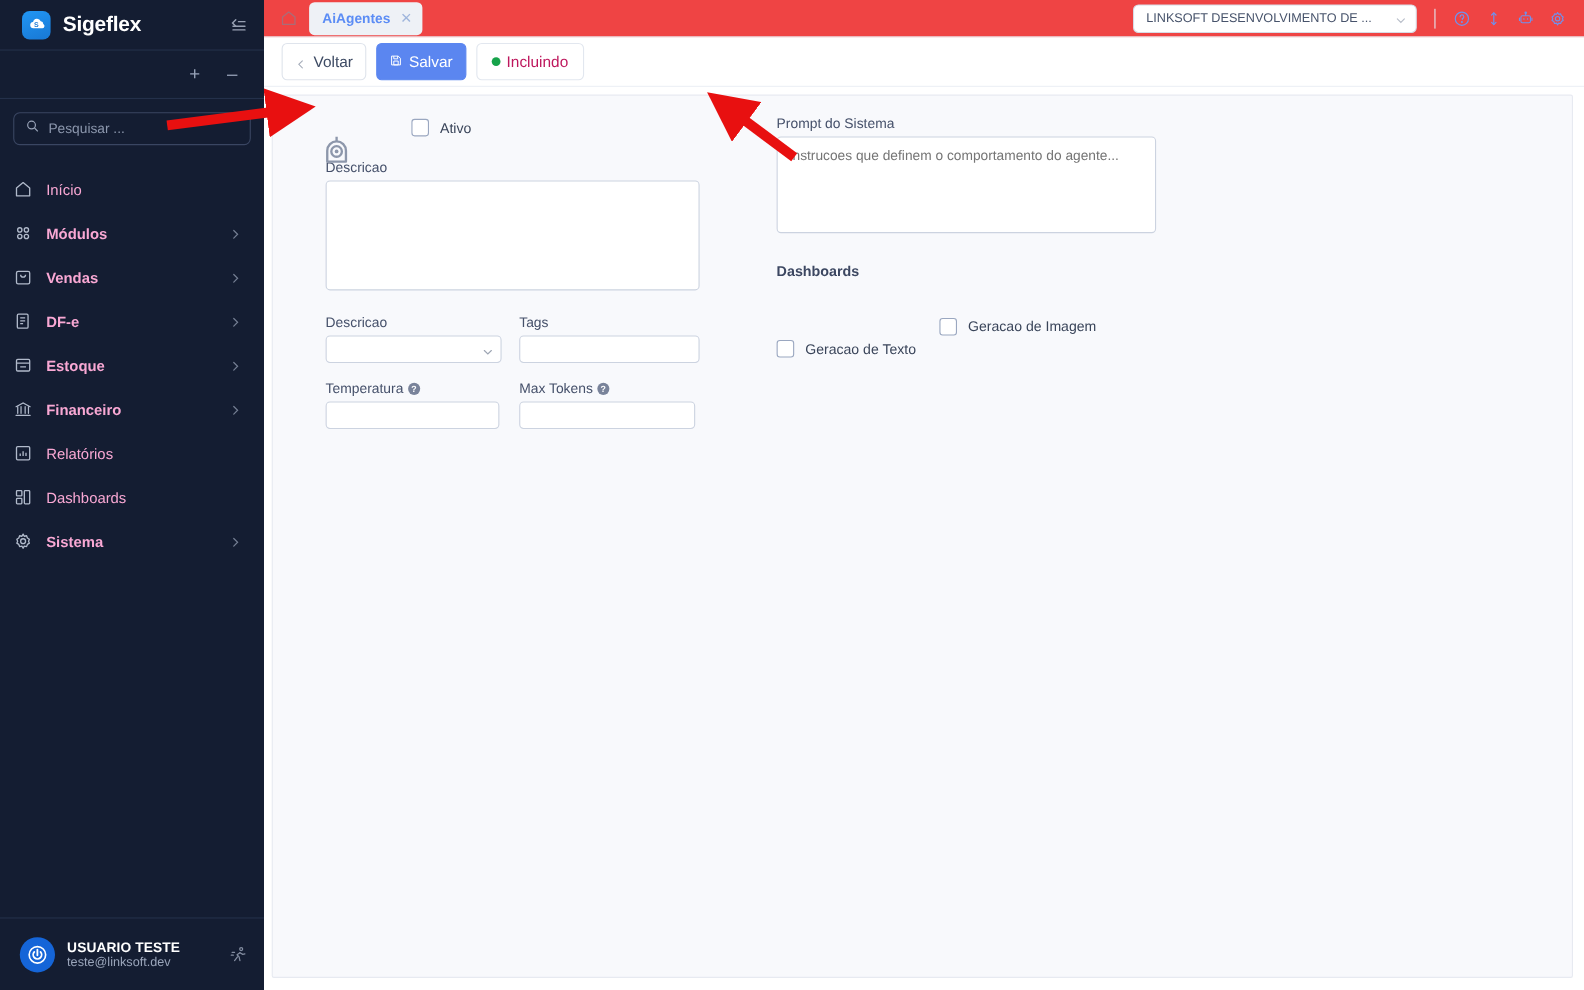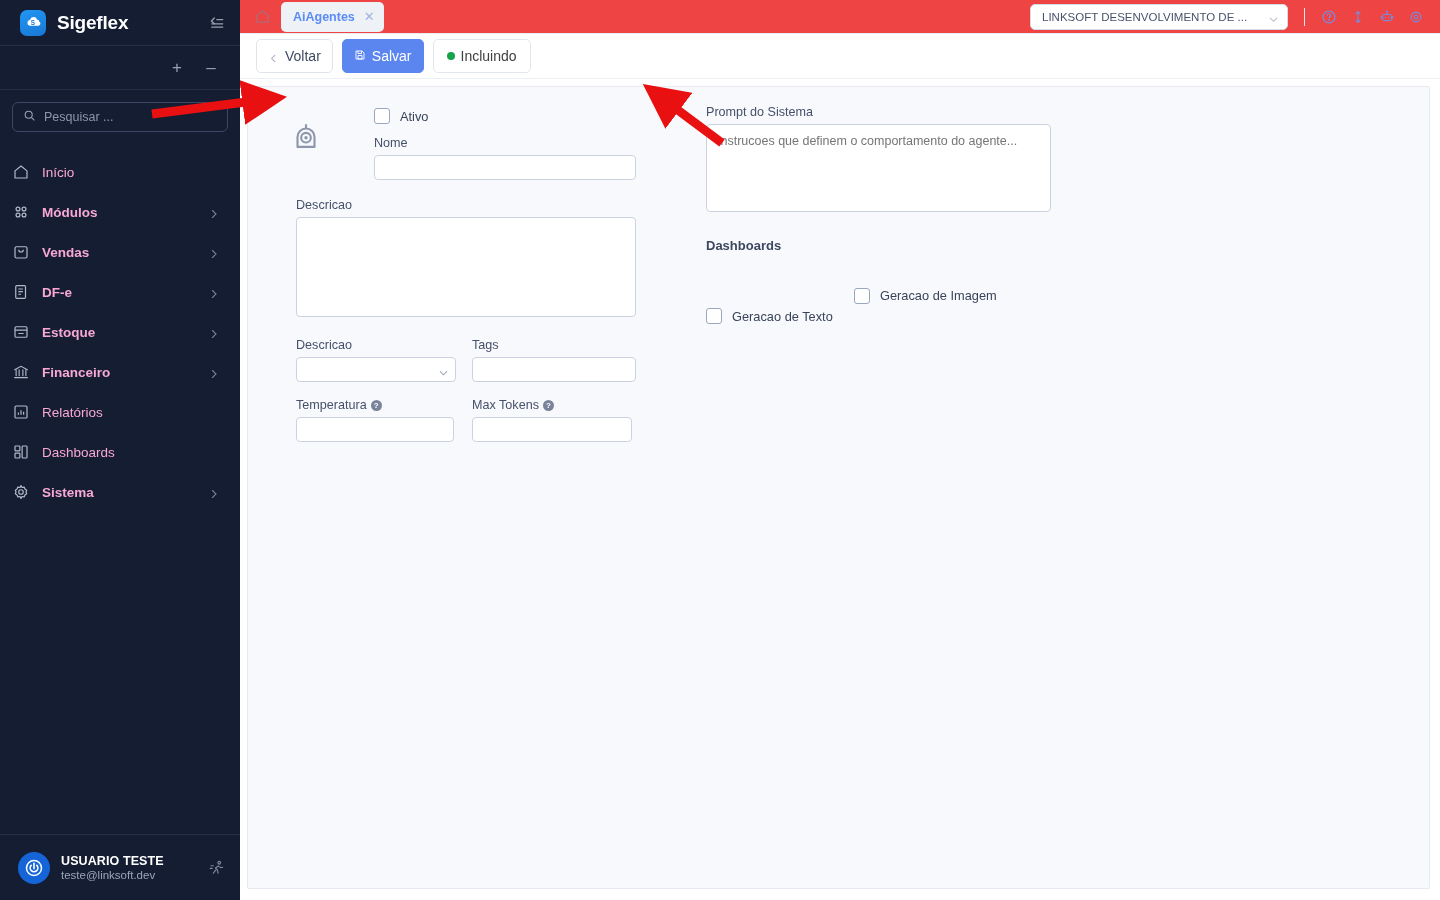--- a/index.html
+++ b/index.html
@@ -125,21 +125,21 @@
   .btn {
     height: 34px; border-radius: 5px; display: inline-flex;
     align-items: center; gap: 6px; padding: 0 11px;
     font-size: 14px; cursor: pointer; border: 1px solid #dfe4ec;
     background: #fff; color: #3d4char; color: #3d4a63;
   }
   .btn-primary {
     background: #5b86f0; border-color: #5b86f0; color: #ffffff;
     font-weight: 400;
   }
-  .btn-status { border-color: #e2e7ef; color: #404040; padding: 0 13px; }
+  .btn-status { border-color: #e2e7ef; color: #be185d; padding: 0 13px; }
   .status-dot {
     width: 8px; height: 8px; border-radius: 50%;
     background: #16a34a; flex-shrink: 0;
   }
   .chev-left { width: 11px; height: 11px; opacity: .55; }
 
   .content-area { flex: 1; background: #ffffff; padding: 7px 10px 11px 7px; }
   .panel {
     width: 100%; height: 100%;
     background: #f8f9fc; border: 1px solid #e7eaf1;
@@ -500,24 +500,20 @@
                 <circle cx="12" cy="12.5" r="3.4"></circle>
                 <circle cx="12" cy="12.5" r="1.2" fill="#8d97ab" stroke="none"></circle>
               </svg>
             </span>
 
             <div class="row-ativo">
               <span class="cbox"></span>
               <span class="cbox-label">Ativo</span>
             </div>
 
-            <div class="grp-nome">
-              <label class="fld-label">Nome</label>
-              <input class="fld-input" type="text" value="" placeholder="" style="">
-            </div>
 
             <div class="grp-desc">
               <label class="fld-label">Descricao</label>
               <textarea class="fld-area" placeholder="" style=""></textarea>
             </div>
 
             <div class="two-col">
               <div class="tc-a">
                 <label class="fld-label">Descricao</label>
                 <div class="select-wrap">

